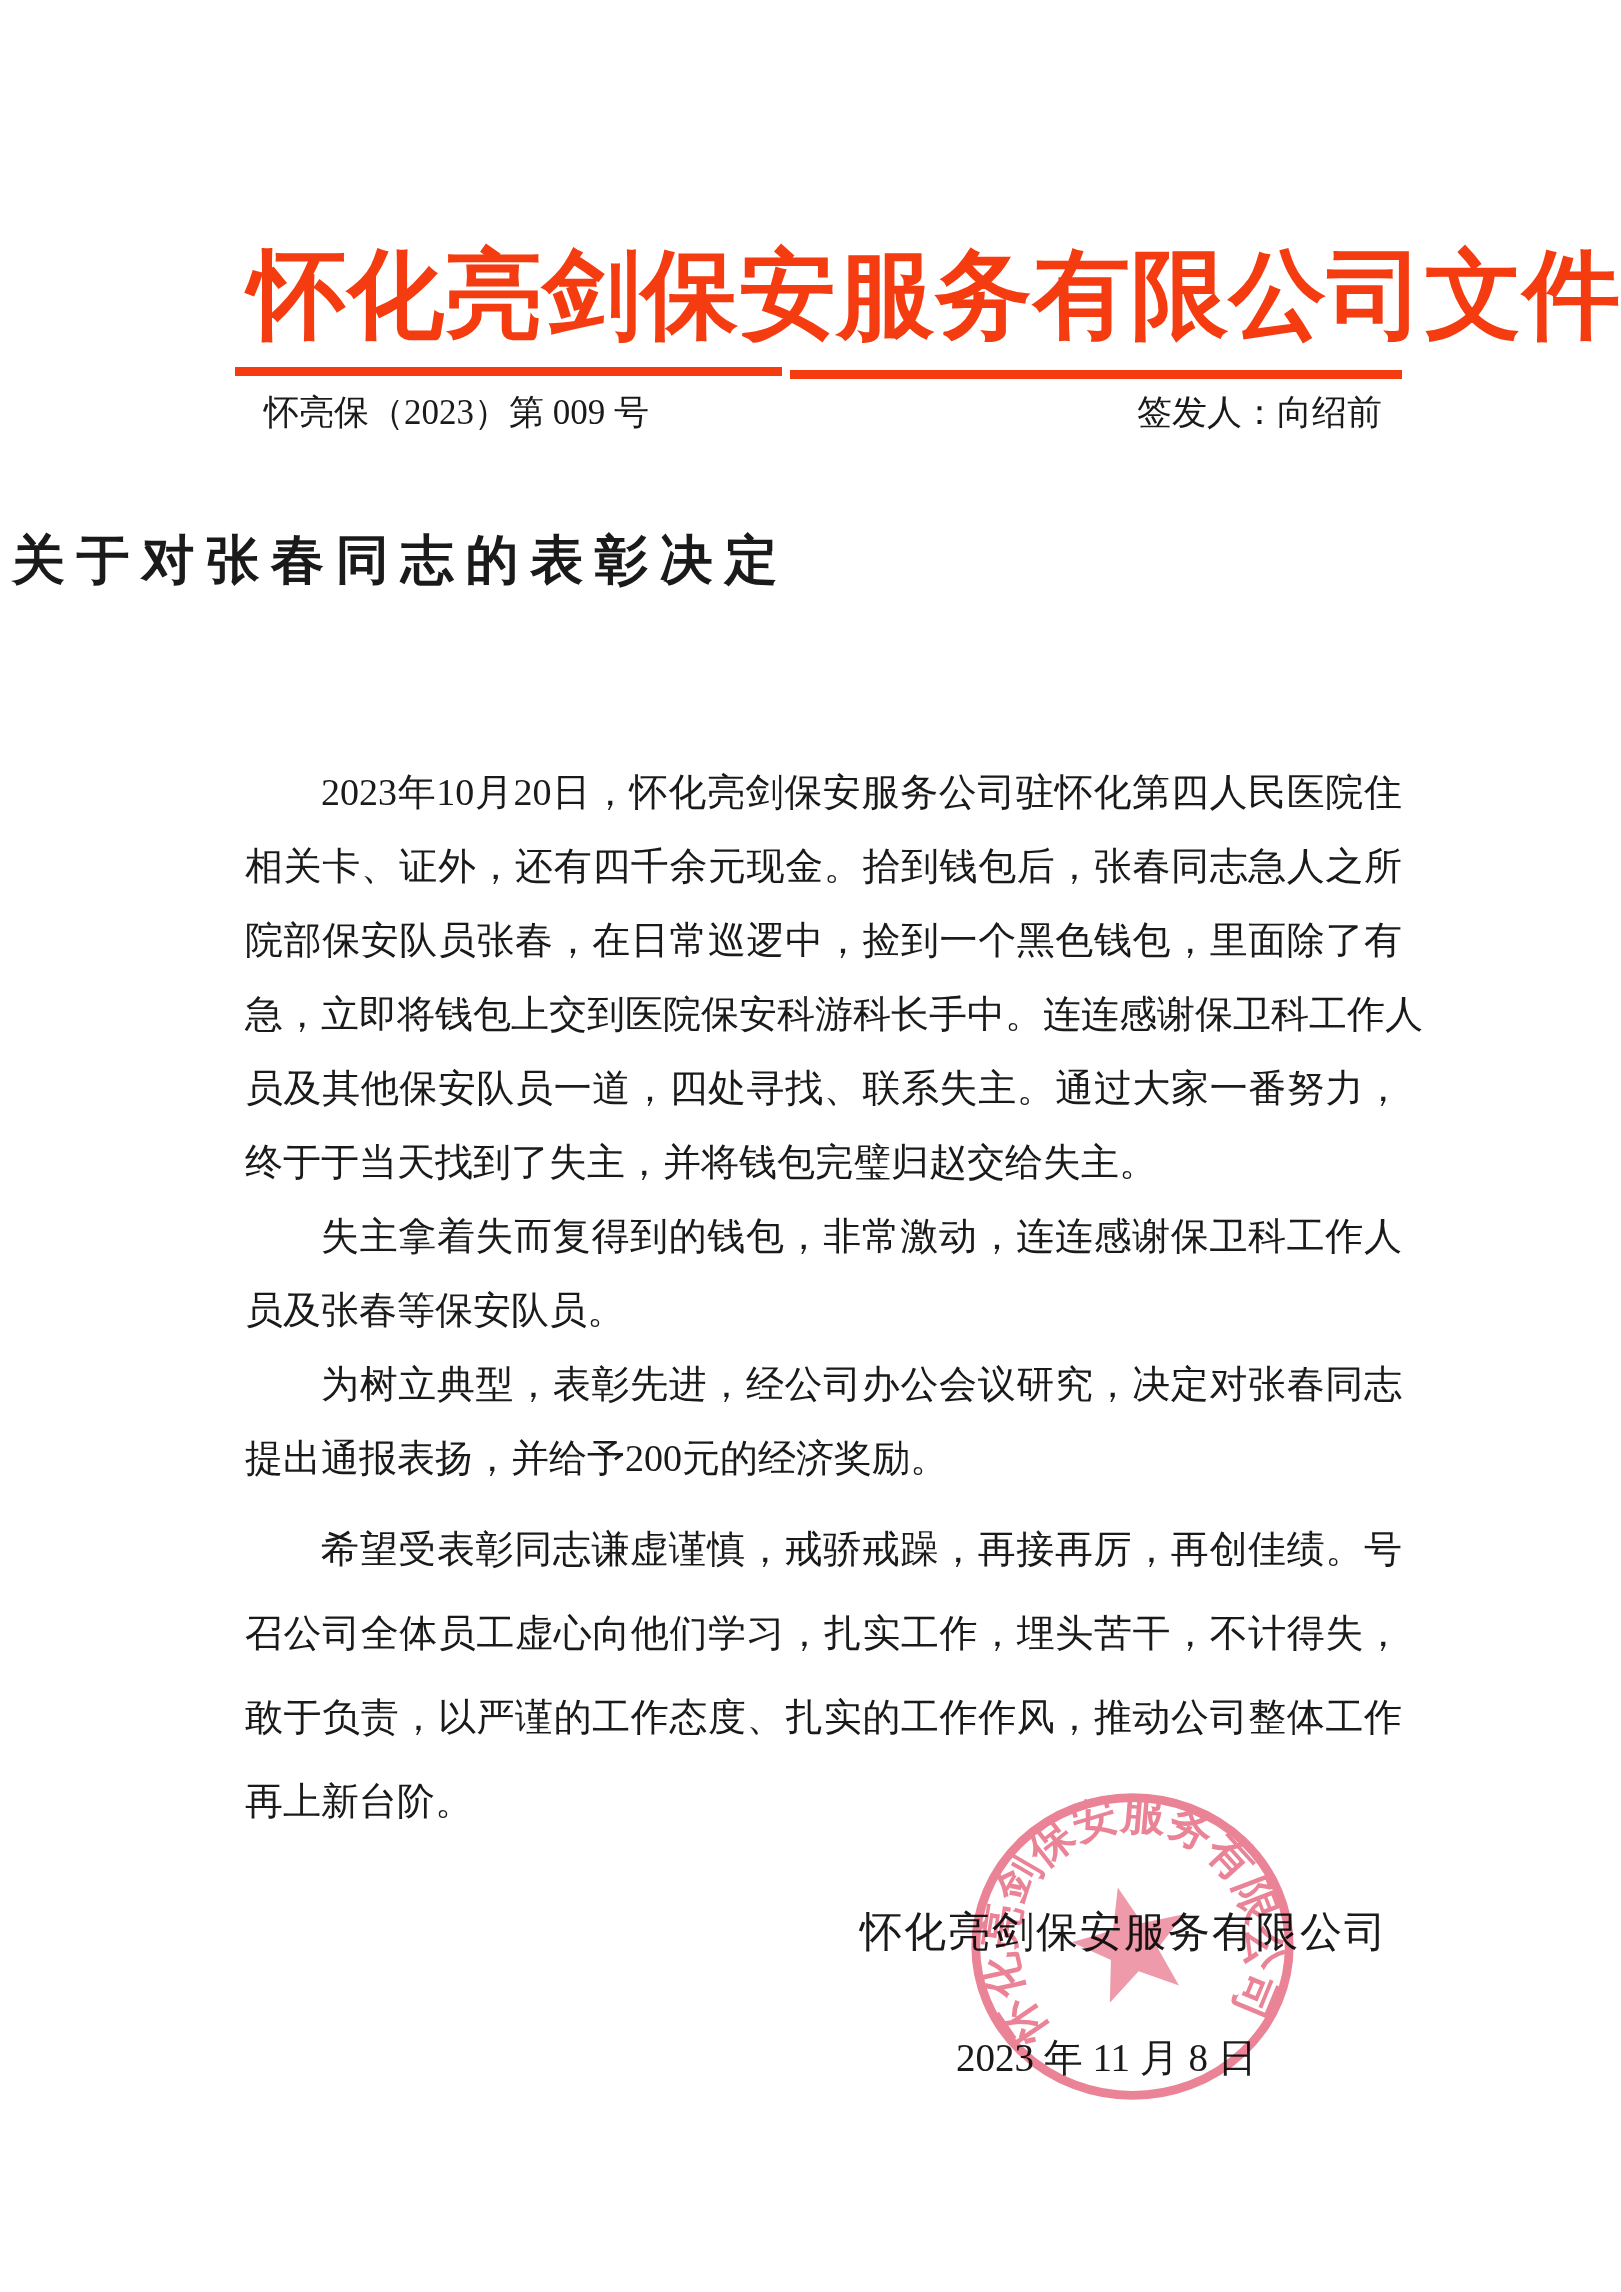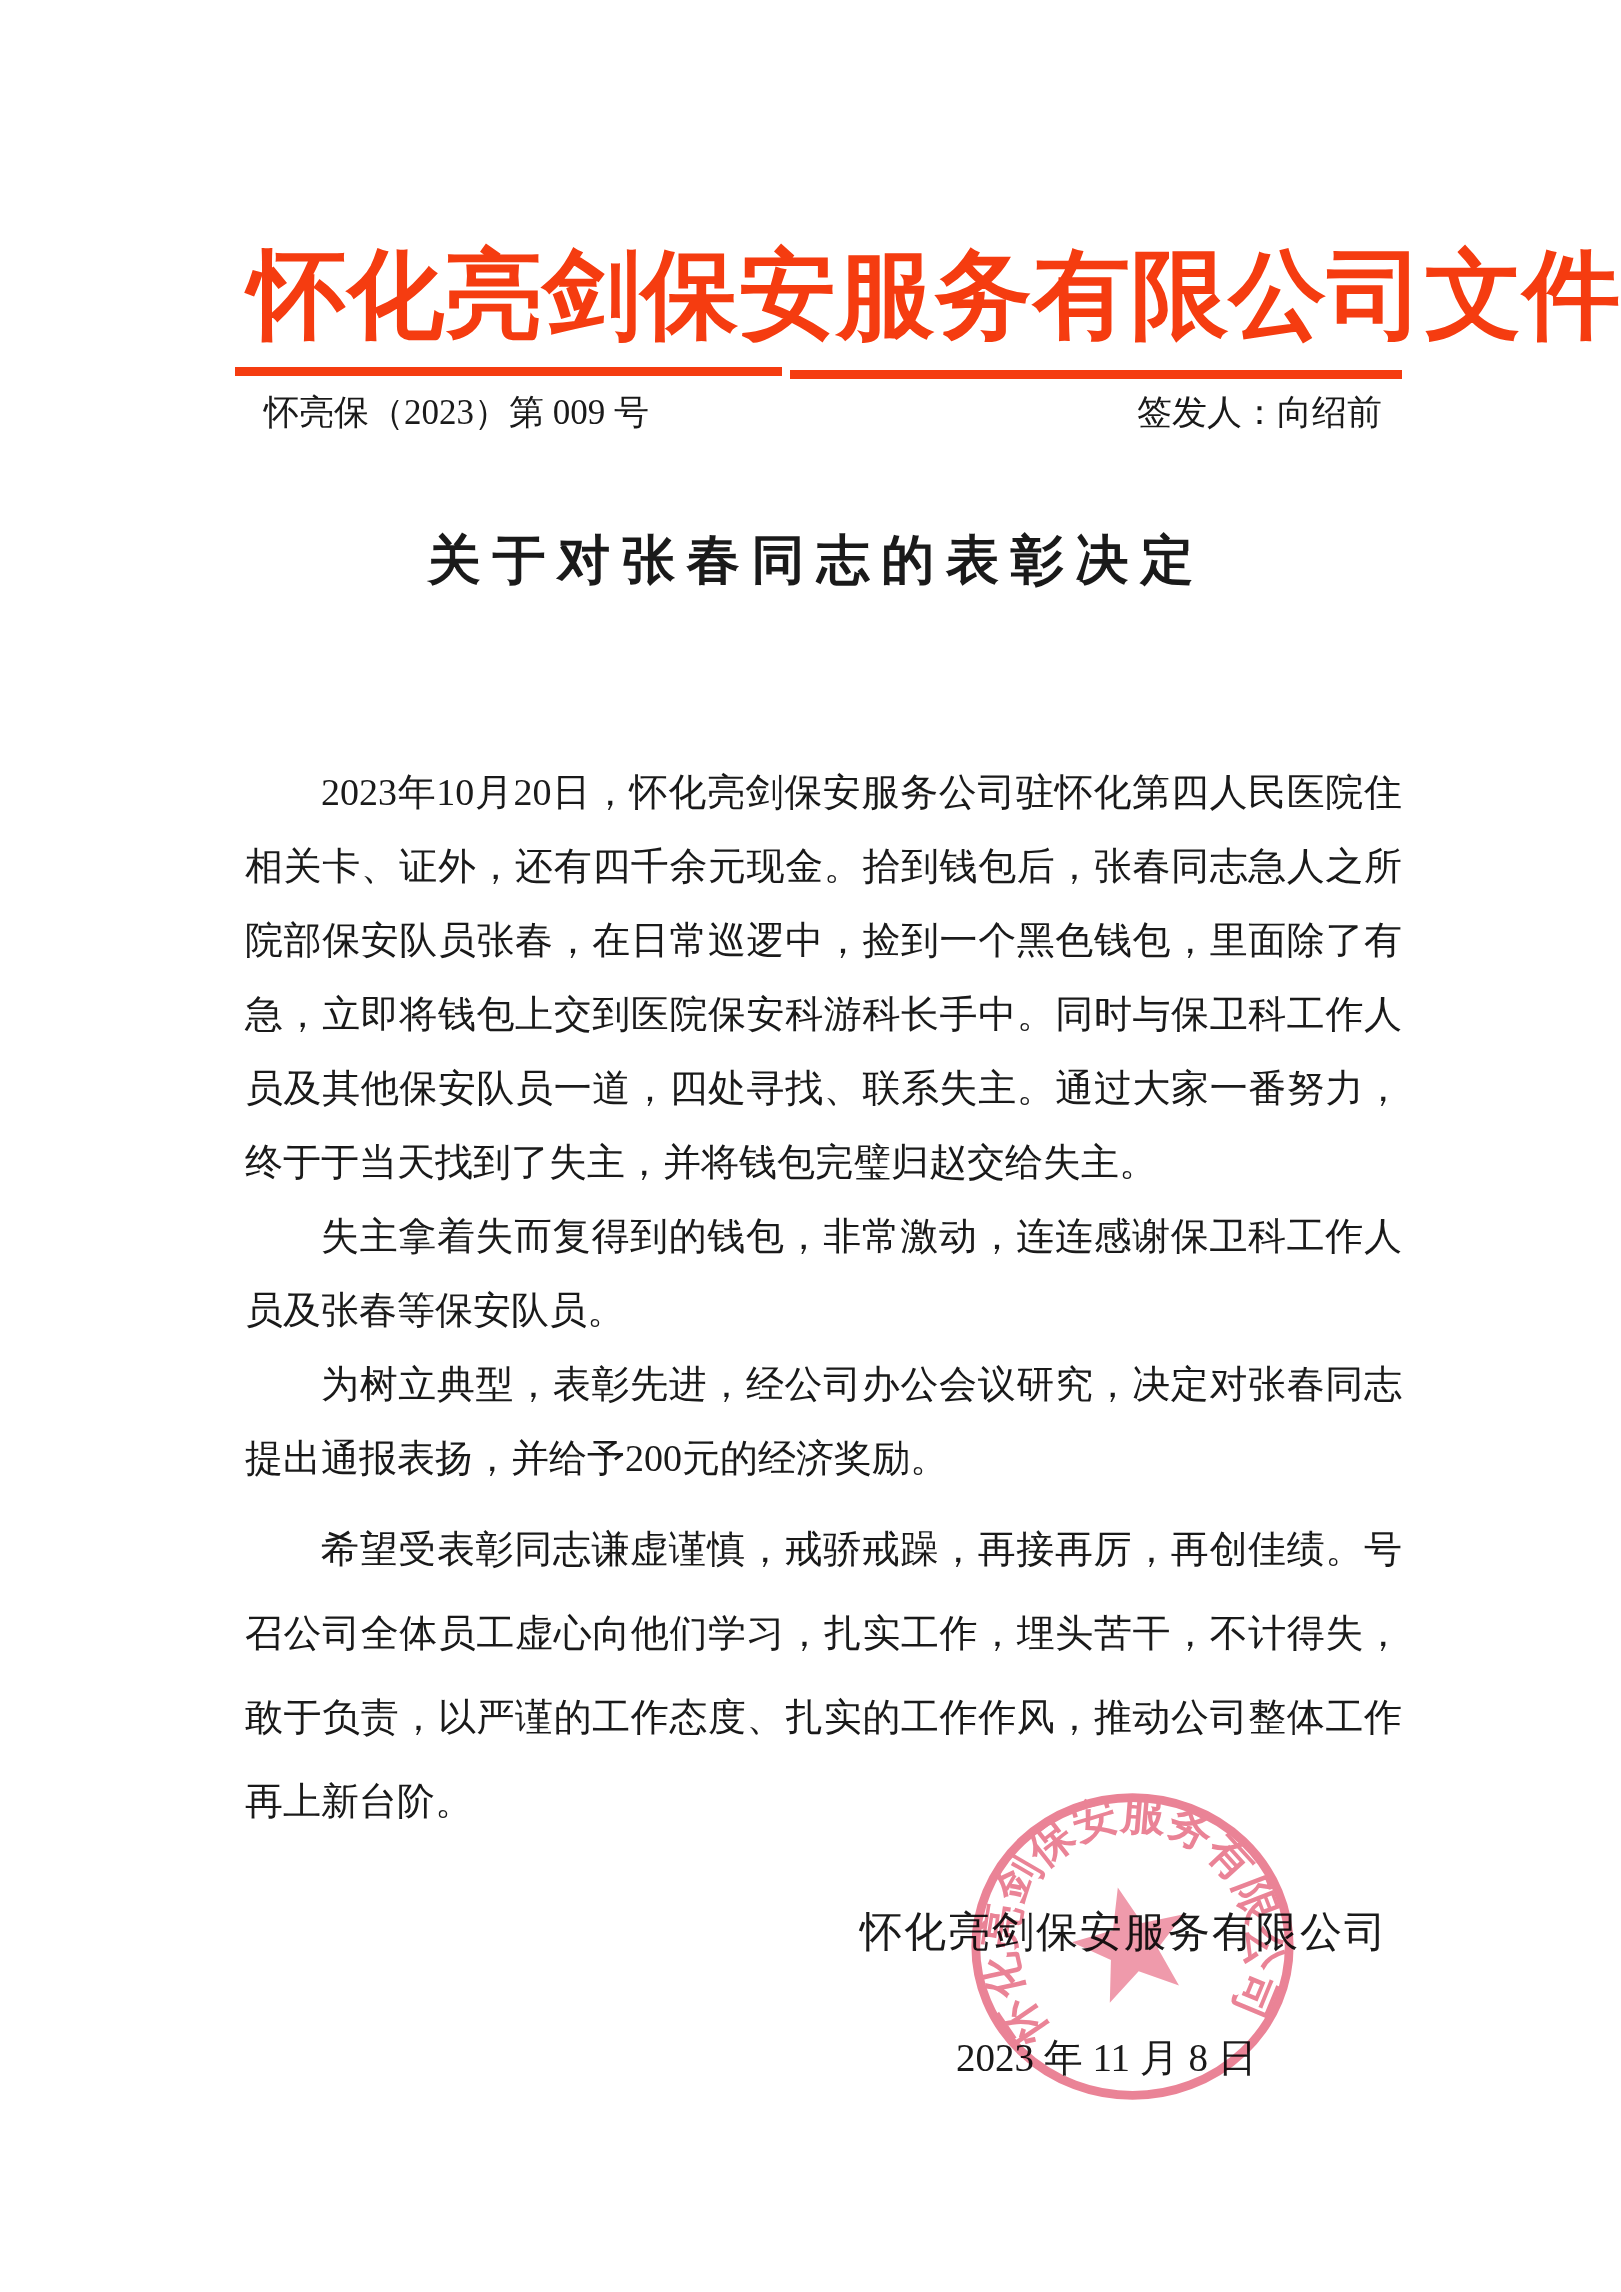--- a/index.html
+++ b/index.html
@@ -38,21 +38,20 @@
     display:flex;
     justify-content:space-between;
     font-size:35px;
     line-height:45px;
     white-space:nowrap;
   }
   
   .doc-title{
     position:absolute;
     top:525px; left:0; width:100%;
-    text-align:center;
     font-size:53px;
     font-weight:bold;
     letter-spacing:11.8px;
     text-indent:11.8px;
     white-space:nowrap;
   }
   
   .body-text{
     position:absolute;
     top:755px; left:245px; width:1157px;
@@ -107,21 +106,21 @@
     <span>签发人：向绍前</span>
   </div>
 
   <div class="doc-title">关于对张春同志的表彰决定</div>
 
   <div class="body-text">
       <div class="paragraph para-normal">
         <div class="line first">2023年10月20日，怀化亮剑保安服务公司驻怀化第四人民医院住</div>
         <div class="line">相关卡、证外，还有四千余元现金。拾到钱包后，张春同志急人之所</div>
         <div class="line">院部保安队员张春，在日常巡逻中，捡到一个黑色钱包，里面除了有</div>
-        <div class="line">急，立即将钱包上交到医院保安科游科长手中。同时与保卫科工作人</div>
+        <div class="line">急，立即将钱包上交到医院保安科游科长手中。连连感谢保卫科工作人</div>
         <div class="line">员及其他保安队员一道，四处寻找、联系失主。通过大家一番努力，</div>
         <div class="line last">终于于当天找到了失主，并将钱包完璧归赵交给失主。</div>
       </div>
       <div class="paragraph para-normal">
         <div class="line first">失主拿着失而复得到的钱包，非常激动，连连感谢保卫科工作人</div>
         <div class="line last">员及张春等保安队员。</div>
       </div>
       <div class="paragraph para-normal">
         <div class="line first">为树立典型，表彰先进，经公司办公会议研究，决定对张春同志</div>
         <div class="line last">提出通报表扬，并给予200元的经济奖励。</div>

